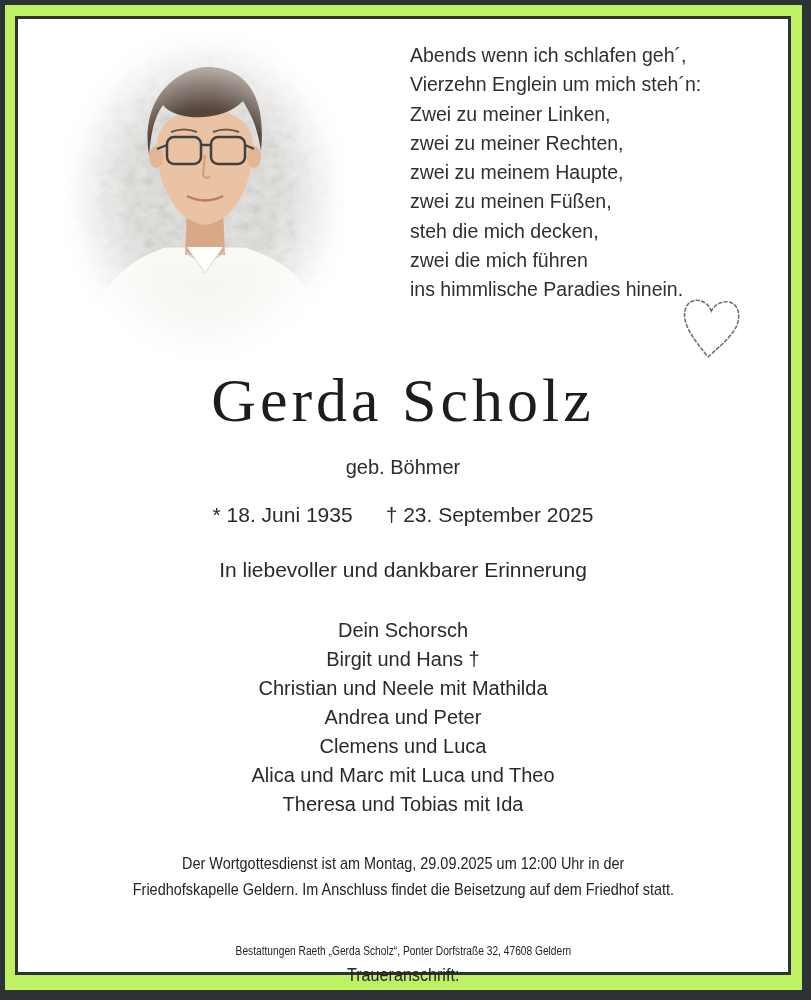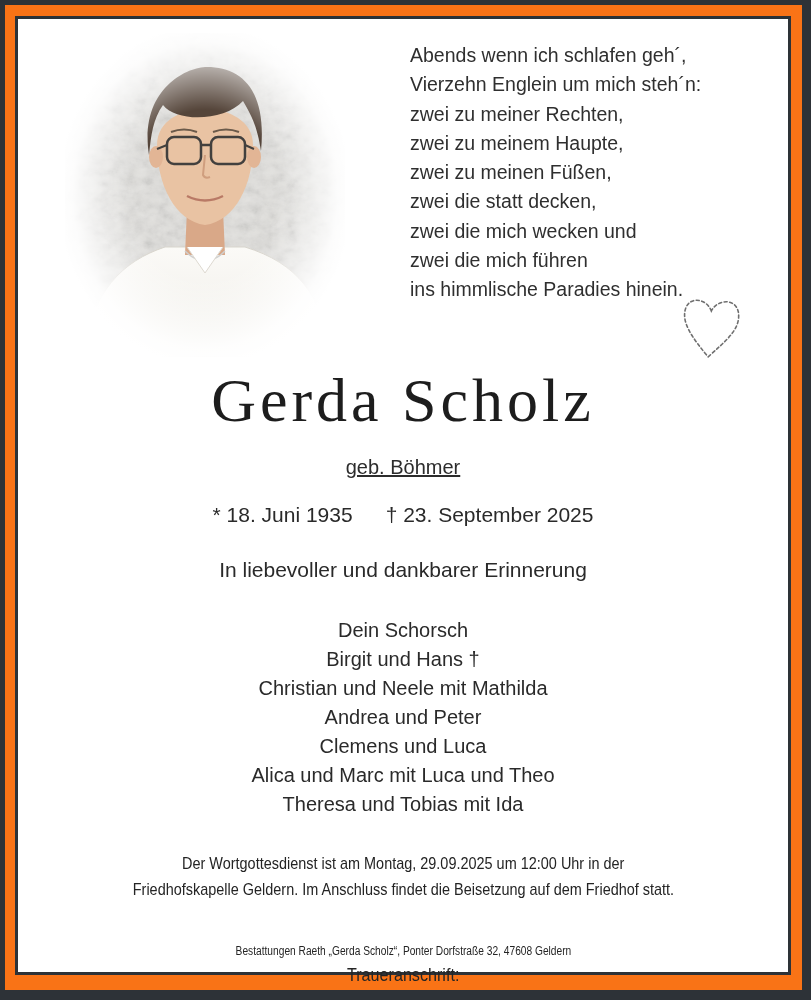--- a/index.html
+++ b/index.html
@@ -2,21 +2,21 @@
 <html><head>
 <meta charset="utf-8">
 <style>
   html,body{margin:0;padding:0;}
   body{
     width:811px;height:1000px;position:relative;overflow:hidden;
     background:#2d3237;
     font-family:"Liberation Sans", sans-serif;
     color:#2c2c2c;
   }
-  .page{position:absolute;top:5px;left:5px;right:9px;bottom:10px;background:#f97316;}
+  .page{position:absolute;top:5px;left:5px;right:9px;bottom:10px;background:#bef264;}
   .frame{position:absolute;top:11px;left:10px;right:11px;bottom:15px;
          border:3px solid #2d3237;box-sizing:border-box;background:#fff;}
   .content{position:absolute;inset:0;}
 
   
   .photo{position:absolute;left:60px;top:28px;width:280px;height:324px;}
   .photo svg{display:block;width:100%;height:100%;}
   .photo::after{content:"";position:absolute;inset:-2px;pointer-events:none;
     background:radial-gradient(ellipse 52% 52% at 50% 50%,
       rgba(255,255,255,0) 50%,
@@ -29,21 +29,21 @@
         color:#2f2f2f;white-space:nowrap;}
 
   
   .heart{position:absolute;left:672px;top:290px;width:66px;height:70px;}
 
   
   .name{position:absolute;left:13px;right:14px;top:360px;text-align:center;
         font-family:"Liberation Serif", serif;
         font-size:62px;letter-spacing:4px;color:#1d1d1d;}
   .maiden{position:absolute;left:13px;right:14px;top:451px;text-align:center;
-        font-size:20px;color:#2c2c2c;text-decoration:underline;}
+        font-size:20px;color:#2c2c2c;}
 
   .dates{position:absolute;left:13px;right:14px;top:498px;display:flex;
         justify-content:center;gap:33px;font-size:21px;color:#2a2a2a;}
 
   .remembrance{position:absolute;left:13px;right:14px;top:553px;text-align:center;
         font-size:21px;color:#2a2a2a;}
 
   .mourners{position:absolute;left:13px;right:14px;top:611px;text-align:center;
         font-size:20px;line-height:29px;color:#2a2a2a;}
 
@@ -92,25 +92,25 @@
         <path d="M106,99 Q119,94 132,99 M148,99 Q161,94 174,99" fill="none" stroke="#6b5a4a" stroke-width="2"></path>
         <path d="M140,122 L138,142 Q140,146 145,144" fill="none" stroke="#cf9e7e" stroke-width="2"></path>
         <path d="M122,163 Q140,172 158,163" fill="none" stroke="#b97a66" stroke-width="2.5"></path>
         <path d="M122,214 L140,240 L158,214" fill="#ffffff" stroke="#ddd9d0" stroke-width="1"></path>
       </svg>
     </div>
 
     <div class="poem">
       <div>Abends wenn ich schlafen geh´,</div>
       <div>Vierzehn Englein um mich steh´n:</div>
+      <div>Zwei zu meiner Linken,</div>
       <div>zwei zu meiner Rechten,</div>
       <div>zwei zu meinem Haupte,</div>
       <div>zwei zu meinen Füßen,</div>
-      <div>zwei die statt decken,</div>
-      <div>zwei die mich wecken und</div>
+      <div>steh die mich decken,</div>
       <div>zwei die mich führen</div>
       <div>ins himmlische Paradies hinein.</div>
     </div>
 
     <div class="heart">
       <svg viewBox="0 0 66 70">
         <path d="M33,16 C28,4 10,2 7,16 C4,30 16,44 33,62 C50,44 64,32 60,15 C56,1 38,4 33,16 Z" fill="none" stroke="#6f6f6f" stroke-width="1.6" stroke-dasharray="3 2.6" stroke-linecap="round" transform="rotate(4 33 35)"></path>
       </svg>
     </div>
 

